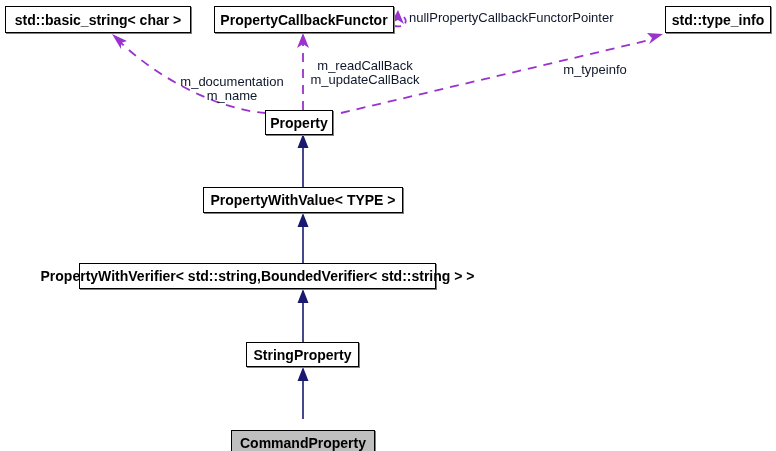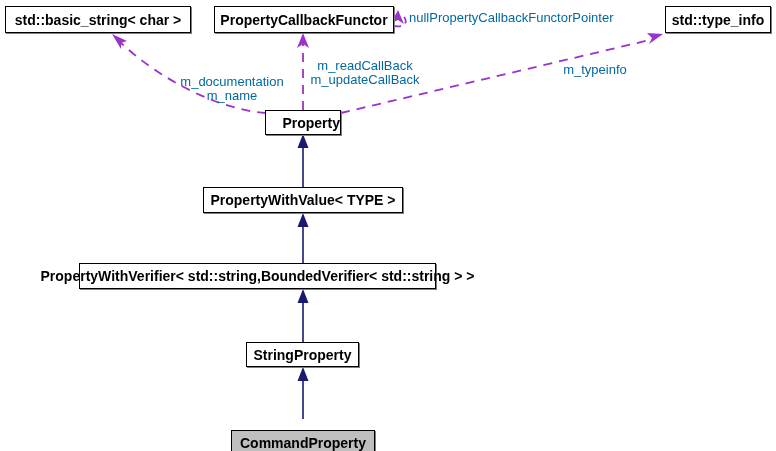--- a/index.html
+++ b/index.html
@@ -41,21 +41,21 @@
     font-weight: bold;
   }
   .node.highlight {
     background: #bfbfbf;
     margin-top: 11px;
   }
   .edge-label {
     position: absolute;
     font-size: 13px;
     line-height: 14px;
-    color: #0369a1;
+    color: #0f172a;
     white-space: nowrap;
     text-align: center;
   }
 </style>
 </head>
 <body>
 
 <div id="diagram">
 
   <svg id="edges" viewBox="0 0 776 451" width="776" height="451" xmlns="http://www.w3.org/2000/svg">
@@ -108,21 +108,21 @@
   </div>
 
   <div class="node" style="left:214px; top:6px; width:180px; height:27px;">
     <span>PropertyCallbackFunctor</span>
   </div>
 
   <div class="node" style="left:665px; top:6px; width:106px; height:27px;align-items:center;">
     <span>std::type_info</span>
   </div>
 
-  <div class="node" style="left:265px; top:110px; width:76px; height:25px;justify-content:flex-end;">
+  <div class="node" style="left:265px; top:110px; width:68px; height:25px;">
     <span>Property</span>
   </div>
 
   <div class="node" style="left:203px; top:187px; width:200px; height:26px;">
     <span>PropertyWithValue&lt; TYPE &gt;</span>
   </div>
 
   <div class="node" style="left:79px; top:263px; width:357px; height:26px;">
     <span>PropertyWithVerifier&lt; std::string,BoundedVerifier&lt; std::string &gt; &gt;</span>
   </div>

